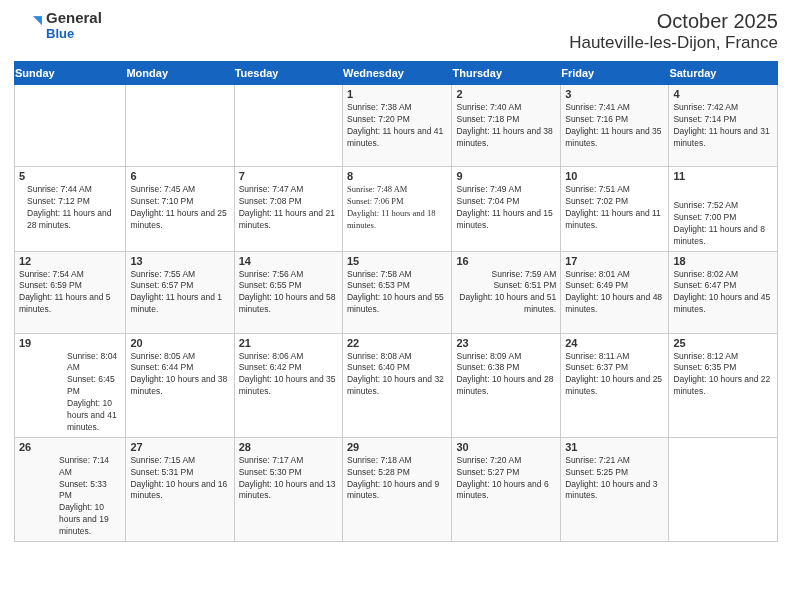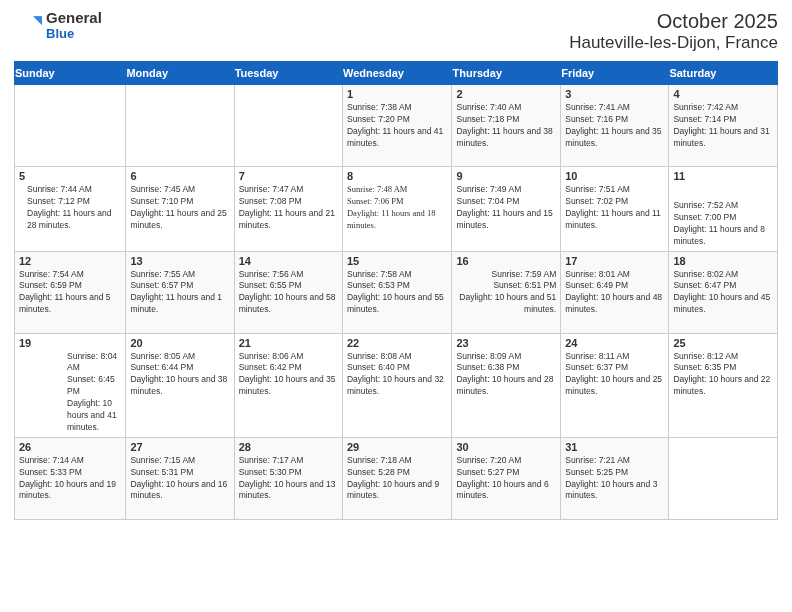--- a/index.html
+++ b/index.html
@@ -290,21 +290,21 @@
           <td>
             <div class="day-number">25</div>
             <div class="day-content" style="white-space: pre-line;">Sunrise: 8:12 AM
 Sunset: 6:35 PM
 Daylight: 10 hours and 22 minutes.</div>
           </td>
         </tr>
         <tr>
           <td>
             <div class="day-number">26</div>
-            <div class="day-content" style="white-space: pre-line;">Sunrise: 7:14 AM
+            <div class="day-content" style="white-space: pre-line; margin-left: 40px;">Sunrise: 7:14 AM
 Sunset: 5:33 PM
 Daylight: 10 hours and 19 minutes.</div>
           </td>
           <td>
             <div class="day-number">27</div>
             <div class="day-content" style="white-space: pre-line;">Sunrise: 7:15 AM
 Sunset: 5:31 PM
 Daylight: 10 hours and 16 minutes.</div>
           </td>
           <td>

